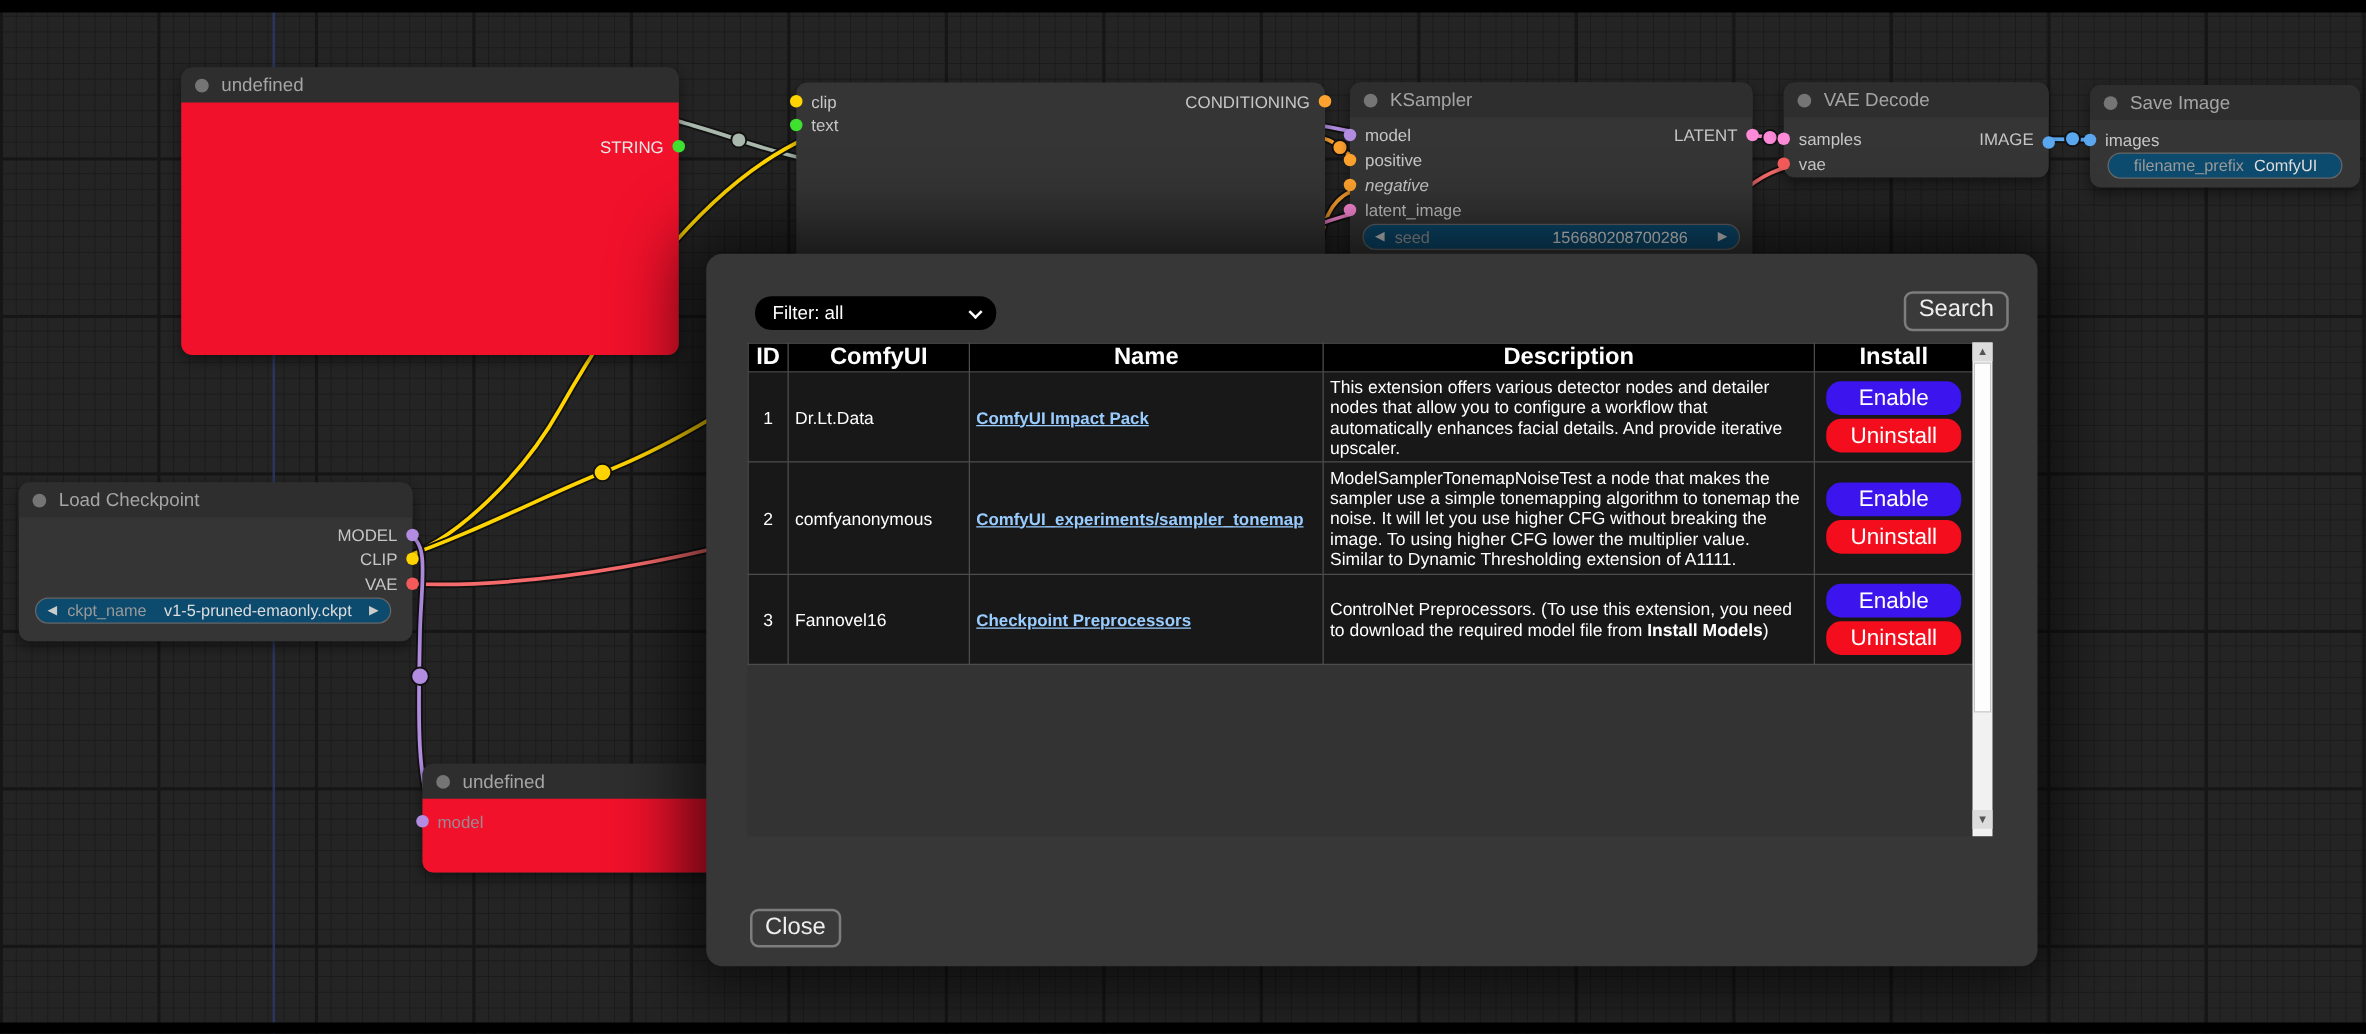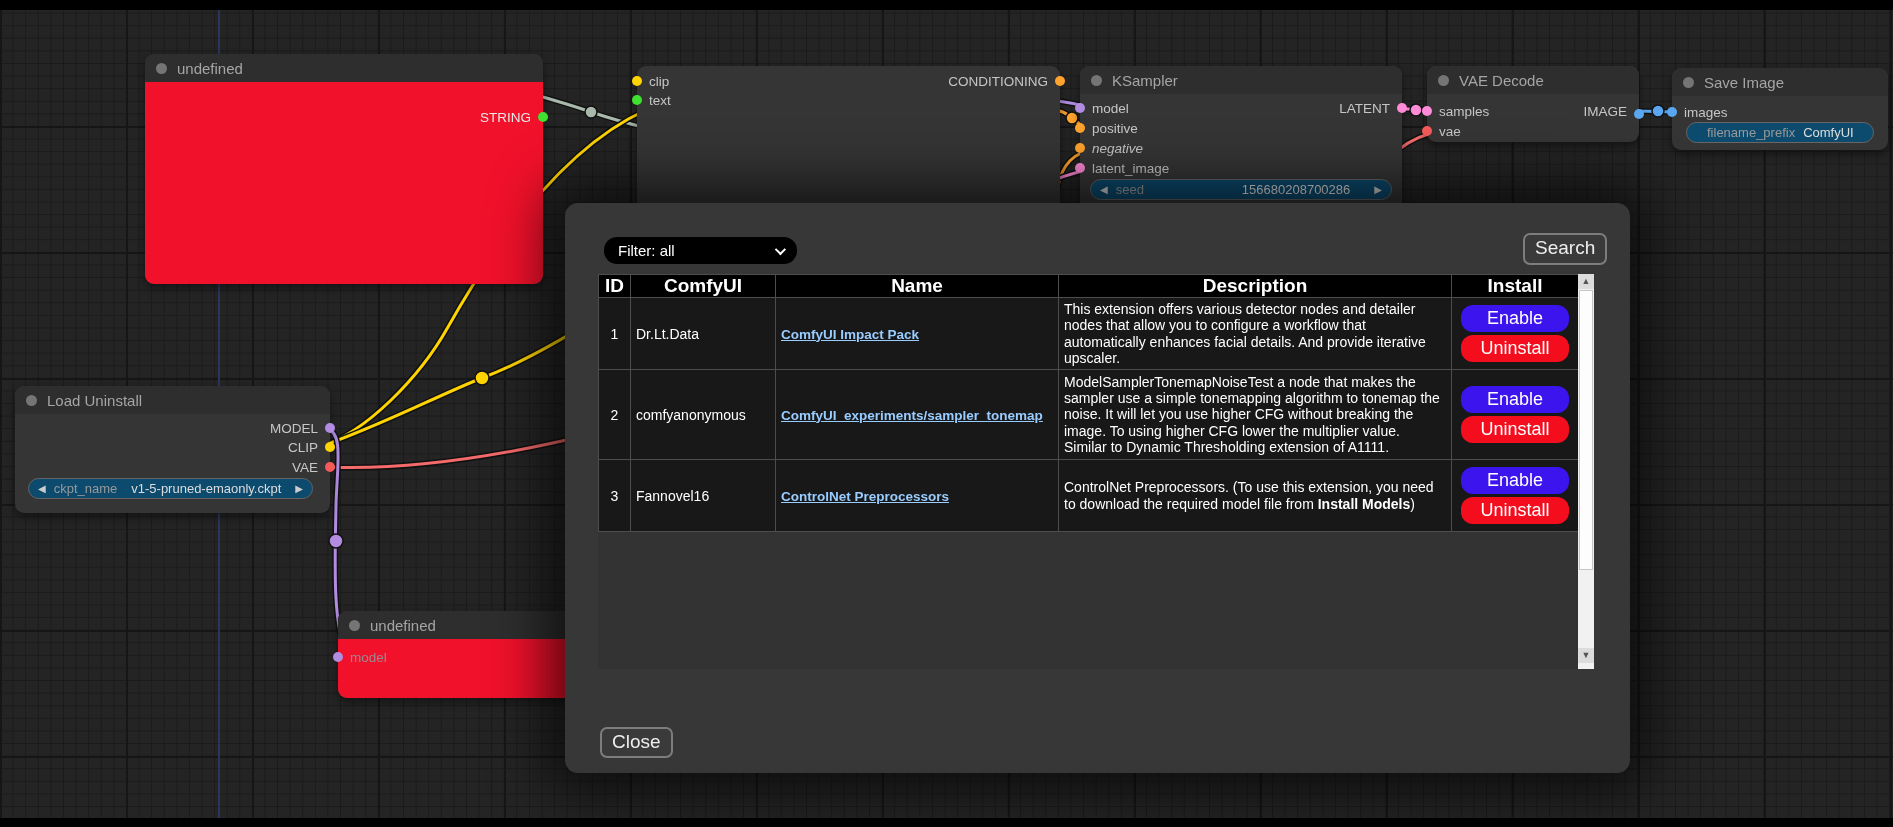--- a/index.html
+++ b/index.html
@@ -250,21 +250,21 @@
       <div class="widget textw" style="left:14px;right:14px;top:26px;">
         <span class="wname">filename_prefix</span>
         <span class="wval">ComfyUI</span>
       </div>
     </div>
   </div>
 
   <div class="node" style="left:15px;top:386px;width:315px;height:127px;">
     <div class="node-title">
       <span class="title-dot"></span>
-      <span>Load Uninstall</span>
+      <span>Load Checkpoint</span>
     </div>
     <div class="node-body">
       <div class="slot out" style="top:6px;">
         <span class="dot c-purple"></span>
         <span>MODEL</span>
       </div>
       <div class="slot out" style="top:25px;">
         <span class="dot c-yellow"></span>
         <span>CLIP</span>
       </div>
@@ -334,21 +334,21 @@
           <td><a class="ext-link" href="#">ComfyUI_experiments/sampler_tonemap</a></td>
           <td class="cdesc">ModelSamplerTonemapNoiseTest a node that makes the sampler use a simple tonemapping algorithm to tonemap the noise. It will let you use higher CFG without breaking the image. To using higher CFG lower the multiplier value. Similar to Dynamic Thresholding extension of A1111.</td>
           <td class="cinstall">
             <button class="pillbtn enable">Enable</button>
             <button class="pillbtn uninstall">Uninstall</button>
           </td>
         </tr>
         <tr style="height:72px;">
           <td class="cid">3</td>
           <td>Fannovel16</td>
-          <td><a class="ext-link" href="#">ControlNet Preprocessors</a></td>
+          <td><a class="ext-link" href="#">Checkpoint Preprocessors</a></td>
           <td class="cdesc"><span>ControlNet Preprocessors. (To use this extension, you need to download the required model file from </span><b>Install Models</b><span>)</span></td>
           <td class="cinstall">
             <button class="pillbtn enable">Enable</button>
             <button class="pillbtn uninstall">Uninstall</button>
           </td>
         </tr>
       </tbody>
         </table>
       <div class="scrollbar">
         <div class="sb-arrow sb-up">▲</div>

